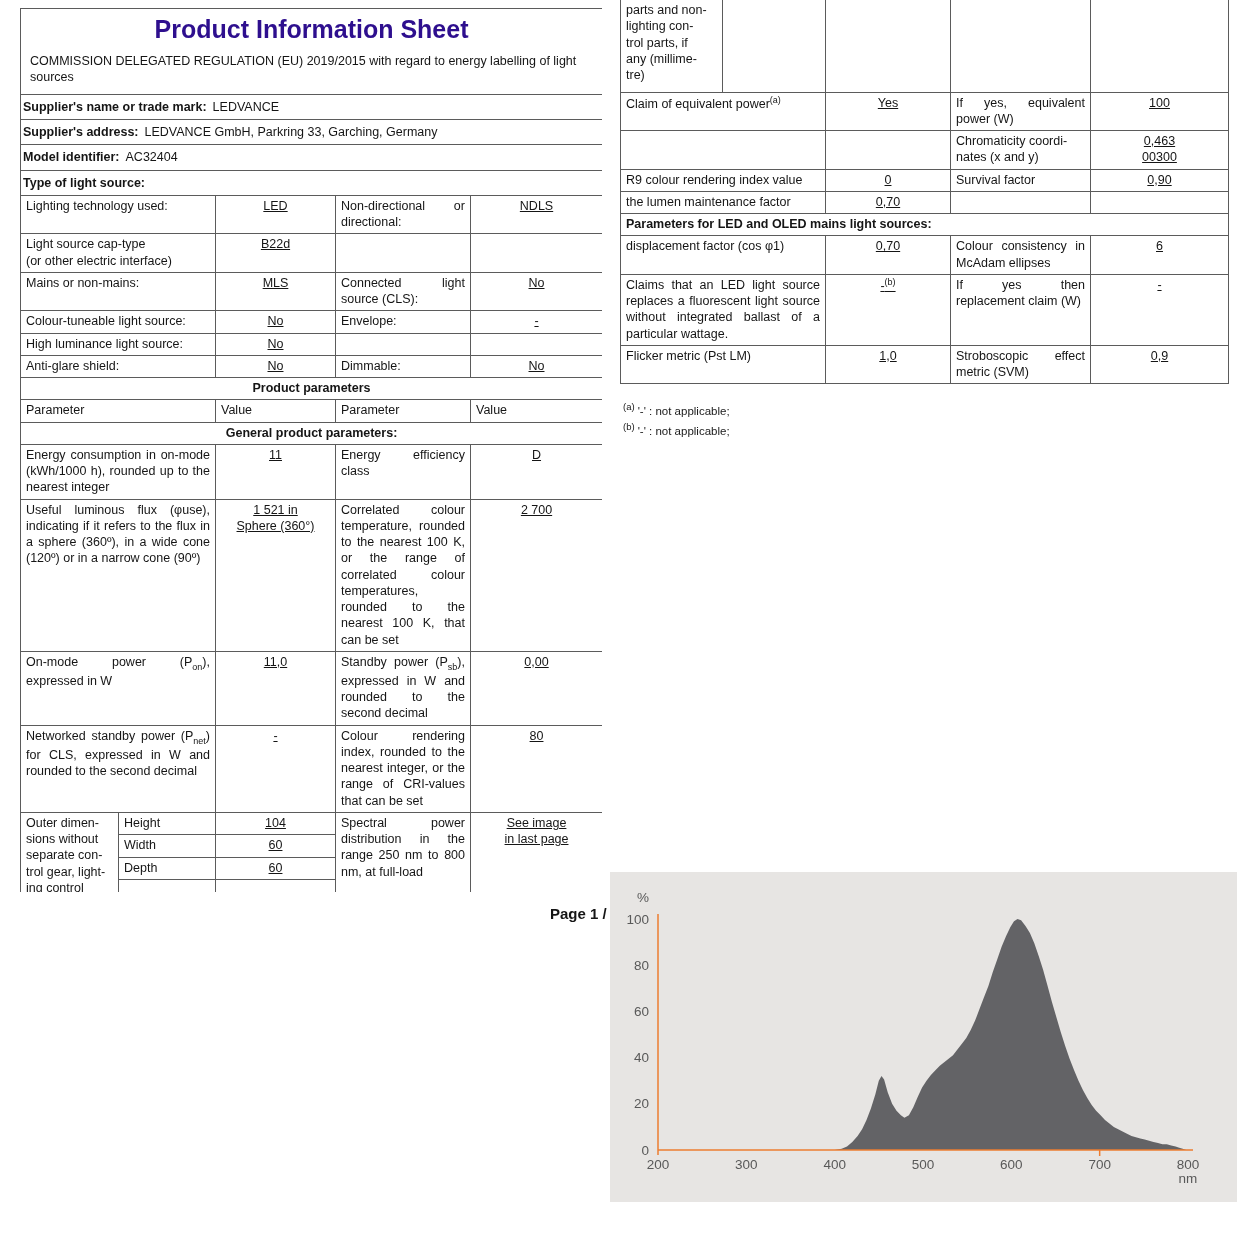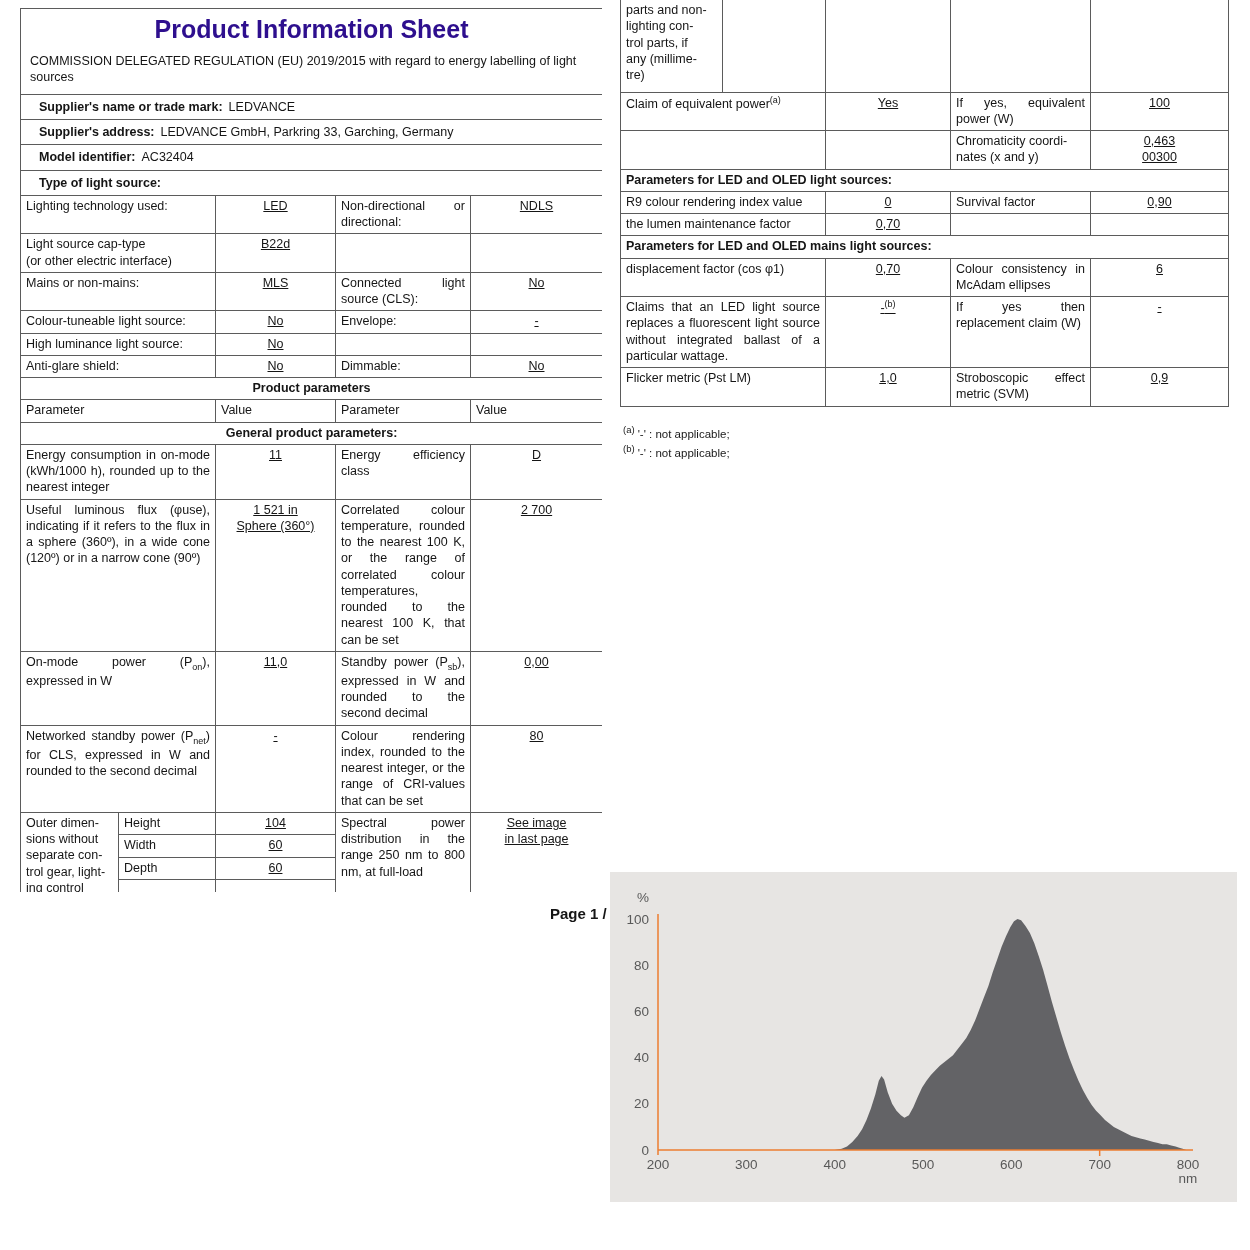--- a/index.html
+++ b/index.html
@@ -8,21 +8,21 @@
     background:#ffffff;color:#151515;
     font-family:"Liberation Sans",sans-serif;font-size:12.5px;
   }
   .left-col{position:absolute;left:20px;top:8px;width:582px;height:884px;overflow:hidden;}
   .right-col{position:absolute;left:620px;top:0;width:608px;}
   .t{border-collapse:collapse;table-layout:fixed;width:100%;}
   .t td{border:1px solid #5b5b5b;vertical-align:top;padding:2px 5px 3px 5px;line-height:1.3;overflow:hidden;}
   .title-cell{padding:6px 9px 8px 9px !important;}
   .doc-title{color:#2e0f8e;font-size:25px;font-weight:bold;line-height:1.15;margin:0 0 9px 0;text-align:center;}
   .doc-sub{line-height:1.32;}
-  .kv{padding:4px 18px !important;}
+  .kv{padding:4px 2px !important;}
   .kv b{margin-right:6px;}
   .sect{font-weight:bold;}
   .center{text-align:center;}
   .val{text-align:center;text-decoration:underline;}
   .just{text-align:justify;}
   .pre{white-space:pre-line;}
   sub{font-size:9px;}
   sup{font-size:9px;}
   tr.cut td{border-bottom:none;height:14px;}
   td.rspan{border-bottom:none;}
@@ -206,23 +206,20 @@
       <td class="just">If yes, equivalent power (W)</td>
       <td class="val">100</td>
     </tr>
     <tr>
       <td colspan="2"></td>
       <td></td>
       <td class="pre">Chromaticity coordi-
 nates (x and y)</td>
       <td class="val pre">0,463
 00300</td>
-    </tr>
-    <tr>
-      <td colspan="5" class="sect">Parameters for LED and OLED light sources:</td>
     </tr>
     <tr>
       <td colspan="2">R9 colour rendering index value</td>
       <td class="val">0</td>
       <td>Survival factor</td>
       <td class="val">0,90</td>
     </tr>
     <tr>
       <td colspan="2">the lumen maintenance factor</td>
       <td class="val">0,70</td>

